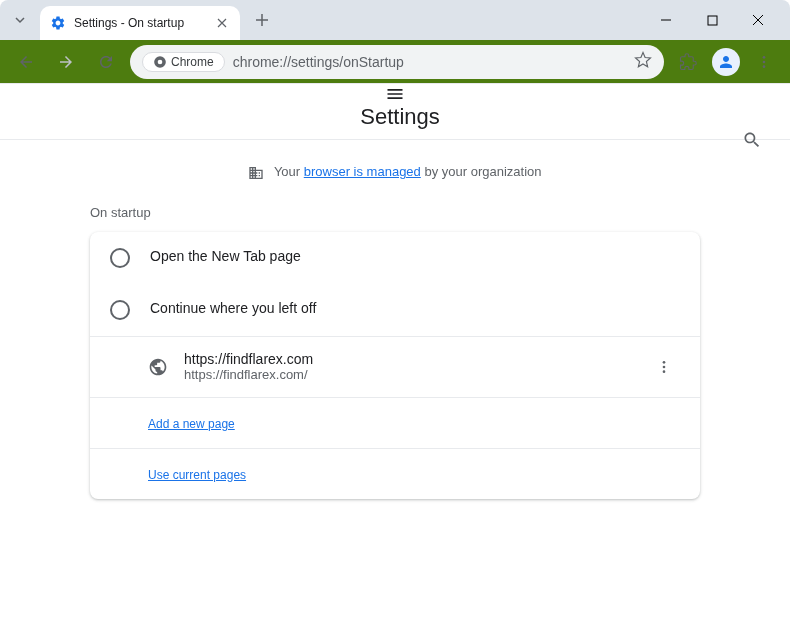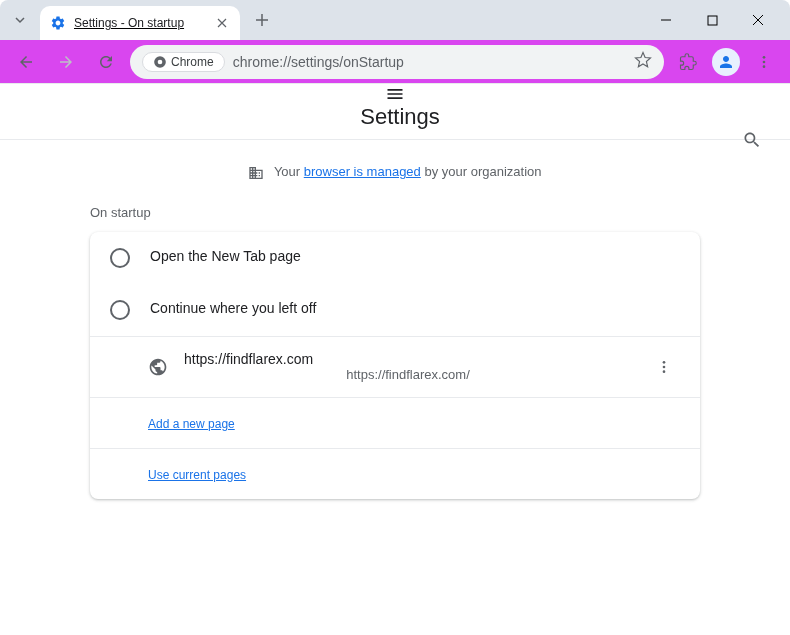--- a/index.html
+++ b/index.html
@@ -1,30 +1,30 @@
 <!DOCTYPE html>
 <html><head>
 <meta charset="utf-8">
 <style>
 * { margin: 0; padding: 0; box-sizing: border-box; font-family: 'Segoe UI', Arial, sans-serif; }
 body { width: 790px; height: 635px; background: #fff; overflow: hidden; position: relative; }
 
 
-.titlebar { height: 40px; background: #dde3ea; display: flex; align-items: center; padding: 0 8px; border-radius: 8px 8px 0 0; text-decoration: underline; }
+.titlebar { height: 40px; background: #dde3ea; display: flex; align-items: center; padding: 0 8px; border-radius: 8px 8px 0 0; }
 .tab-dropdown { width: 24px; height: 24px; display: flex; align-items: center; justify-content: center; margin-right: 8px; cursor: pointer; }
 .tab { background: #fff; border-radius: 10px 10px 0 0; height: 34px; margin-top: 6px; display: flex; align-items: center; padding: 0 10px; min-width: 200px; cursor: pointer; }
 .tab-favicon { width: 16px; height: 16px; margin-right: 8px; color: #1a73e8; }
 .tab-title { font-size: 12px; color: #202124; flex: 1; }
 .tab-close { width: 16px; height: 16px; display: flex; align-items: center; justify-content: center; cursor: pointer; color: #5f6368; }
 .new-tab { width: 28px; height: 28px; display: flex; align-items: center; justify-content: center; margin-left: 8px; cursor: pointer; color: #444; }
 .window-controls { margin-left: auto; display: flex; gap: 18px; align-items: center; padding-right: 10px; }
 .win-btn { width: 28px; height: 28px; display: flex; align-items: center; justify-content: center; cursor: pointer; }
 
 
-.toolbar { height: 44px; background: #d946ef; display: flex; align-items: center; padding: 12px 10px; gap: 8px; border-bottom: 1px solid #e8eaed; }
+.toolbar { height: 44px; background: #4d7c0f; display: flex; align-items: center; padding: 12px 10px; gap: 8px; border-bottom: 1px solid #e8eaed; }
 .nav-btn { width: 32px; height: 32px; display: flex; align-items: center; justify-content: center; cursor: pointer; border-radius: 50%; color: #5f6368; }
 .nav-btn.disabled { color: #bdc1c6; }
 .omnibox { flex: 1; height: 34px; background: #f1f3f4; border-radius: 17px; display: flex; align-items: center; padding: 0 12px; gap: 8px; }
 .omnibox-chip { background: #fff; border: 1px solid #dadce0; border-radius: 14px; padding: 2px 10px; display: flex; align-items: center; gap: 4px; font-size: 12px; color: #3c4043; }
 .omnibox-url { font-size: 14px; color: #5f6368; flex: 1; }
 .omnibox-star { color: #5f6368; cursor: pointer; }
 .toolbar-icon { width: 32px; height: 32px; display: flex; align-items: center; justify-content: center; cursor: pointer; color: #5f6368; }
 .profile-icon { width: 28px; height: 28px; border-radius: 50%; background: #e8f0fe; display: flex; align-items: center; justify-content: center; color: #1a73e8; cursor: pointer; }
 
 
@@ -46,21 +46,21 @@
 .radio-row + .radio-row { }
 .radio { width: 20px; height: 20px; border: 2px solid #5f6368; border-radius: 50%; position: relative; flex-shrink: 0; }
 .radio.checked { border-color: #1a73e8; }
 .radio.checked::after { content: ''; position: absolute; top: 3px; left: 3px; width: 10px; height: 10px; background: #1a73e8; border-radius: 50%; }
 .radio-label { font-size: 14px; color: #202124; }
 
 .page-entry { display: flex; align-items: center; padding: 14px 20px 14px 58px; border-top: 1px solid #e8eaed; gap: 16px; }
 .globe-icon { width: 20px; height: 20px; color: #5f6368; flex-shrink: 0; }
 .page-info { flex: 1; }
 .page-name { font-size: 14px; color: #202124; }
-.page-url { font-size: 13px; color: #5f6368; text-align: center; }
+.page-url { font-size: 13px; color: #5f6368; }
 .more-btn { width: 32px; height: 32px; display: flex; align-items: center; justify-content: center; cursor: pointer; color: #5f6368; }
 
 .link-row { padding: 16px 20px 16px 58px; border-top: 1px solid #e8eaed; }
 .link-row a { color: #1a73e8; font-size: 12px; text-decoration: underline; cursor: pointer; }
 </style>
 </head>
 <body>
 
 <div class="titlebar">
   <div class="tab-dropdown">

